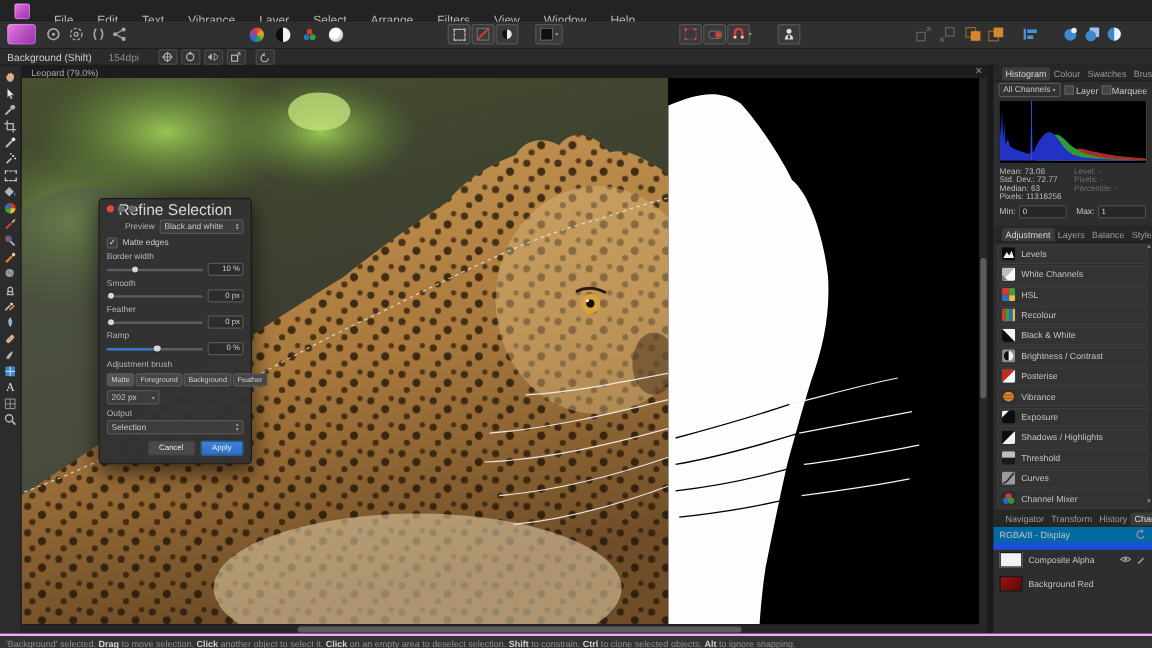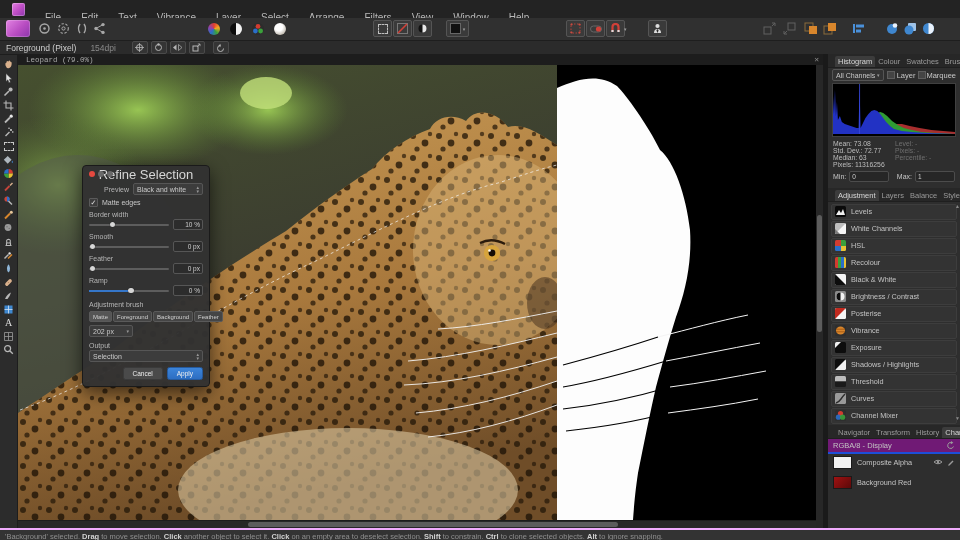--- a/index.html
+++ b/index.html
@@ -19,21 +19,21 @@
   .circ{width:12px;height:12px;border-radius:50%;}
   .sq15{width:17px;height:15px;background:#3a3a3a;border:1px solid #555;border-radius:2px;display:flex;align-items:center;justify-content:center;}
   .dim{opacity:.35;}
   
   .contextbar{left:0;top:41px;width:960px;height:13px;background:#2b2b2b;border-bottom:1px solid #1d1d1d;display:flex;align-items:center;font-size:8.5px;}
   .ctxlabel{margin-left:6px;color:#d0d0d0;}
   .ctxdpi{margin-left:14px;color:#8a8a8a;}
   .ctxicons{margin-left:16px;display:flex;gap:3px;}
   .cico{width:14px;height:11px;border:1px solid #4a4a4a;border-radius:2px;background:#343434;display:flex;align-items:center;justify-content:center;}
   
-  .tabbar{left:18px;top:55px;width:805px;height:10px;background:#1d1d1d;display:flex;align-items:center;font-size:7.5px;color:#a8a8a8;font-family:Liberation Mono, monospace;}
+  .tabbar{left:18px;top:55px;width:805px;height:10px;background:#1d1d1d;display:flex;align-items:center;font-size:7.5px;color:#a8a8a8;}
   .tabbar .title{margin-left:8px;}
   .tabclose{position:absolute;right:4px;top:0;color:#8a8a8a;font-size:8px;}
   
   .tools{left:0;top:55px;width:18px;height:473px;background:#2c2c2c;border-right:1px solid #1d1d1d;display:flex;flex-direction:column;align-items:center;padding-top:3px;box-sizing:border-box;}
   .tool{width:14px;height:13px;display:flex;align-items:center;justify-content:center;margin-bottom:.6px;}
   
   .canvas{left:18px;top:65px;width:798px;height:455px;background:#000;}
   .vscroll{left:816px;top:65px;width:7px;height:455px;background:#272727;}
   .vthumb{position:absolute;left:1px;top:150px;width:5px;height:117px;background:#5c5c5c;border-radius:3px;}
   .hscroll{left:18px;top:520px;width:798px;height:8px;background:#272727;border-top:1px solid #1c1c1c;}
@@ -74,21 +74,21 @@
   .hgraph{margin:1px 4px;border:1px solid #404040;background:#000;height:52px;}
   .stats{display:flex;padding:2px 5px 0;font-size:6.8px;line-height:7px;}
   .stats .col1{width:62px;color:#bdbdbd;}
   .stats .col2{color:#6f6f6f;}
   .minmax{display:flex;align-items:center;padding:3px 5px;gap:3px;font-size:7px;}
   .mm{width:34px;height:9px;background:#262626;border:1px solid #4c4c4c;border-radius:2px;color:#cfcfcf;font-size:6.5px;padding:0 2px;font-family:"Liberation Sans",sans-serif;}
   .adjlist{padding:2px 3px 0 3px;position:relative;}
   .adj-row{display:flex;align-items:center;height:13.5px;background:#333;border:1px solid #3d3d3d;border-radius:2px;margin-bottom:1.5px;padding-left:3px;color:#c3c3c3;font-size:7.3px;gap:5px;}
   .ai{width:11px;height:11px;border-radius:1.5px;overflow:hidden;flex:none;display:block;}
   .scrollarrow{position:absolute;right:0px;font-size:5px;color:#8a8a8a;}
-  .chanhdr{display:flex;justify-content:space-between;align-items:center;height:13px;background:#701a75;border-bottom:2px solid #1d4ed8;padding:0 5px;color:#c3c3c3;}
+  .chanhdr{display:flex;justify-content:space-between;align-items:center;height:13px;background:#0369a1;border-bottom:6px solid #1d4ed8;padding:0 5px;color:#c3c3c3;}
   .chan-row{display:flex;align-items:center;height:16px;padding:0 5px;gap:5px;color:#c3c3c3;font-size:7.3px;}
   .cthumb{width:17px;height:11px;border:1px solid #1a1a1a;flex:none;}
   .cicons{margin-left:auto;display:flex;gap:4px;}
   
   .statusbar{left:0;top:528px;width:960px;height:12px;background:#333;border-top:2px solid #f0abfc;display:flex;align-items:center;font-size:7.5px;color:#8f8f8f;white-space:pre;}
   .statusbar .b{color:#d2d2d2;font-weight:bold;}
   .statusbar span:first-child{margin-left:5px;}
 </style>
 </head>
 <body>
@@ -258,21 +258,21 @@
       </div>
     <div class="tbtn" style="left:922px">
       <svg width="13" height="13">
           <circle cx="6.5" cy="6.5" r="5.5" fill="#3f87cf"></circle>
           <path d="M6.5,1 A5.5,5.5 0 0 1 6.5,12 Z" fill="#eaf2fb"></path>
         </svg>
       </div>
   </div>
 
   <div class="abs contextbar">
-    <span class="ctxlabel">Foreground (Pixel)</span>
+    <span class="ctxlabel">Background (Shift)</span>
     <span class="ctxdpi">154dpi</span>
     <div class="ctxicons">
       <div class="cico">
           <svg width="9" height="9">
             <circle cx="4.5" cy="4.5" r="3" fill="none" stroke="#b5b5b5"></circle>
             <path d="M4.5,0 V9 M0,4.5 H9" stroke="#b5b5b5" stroke-width=".8"></path>
           </svg>
         </div>
       <div class="cico">
           <svg width="9" height="9">

